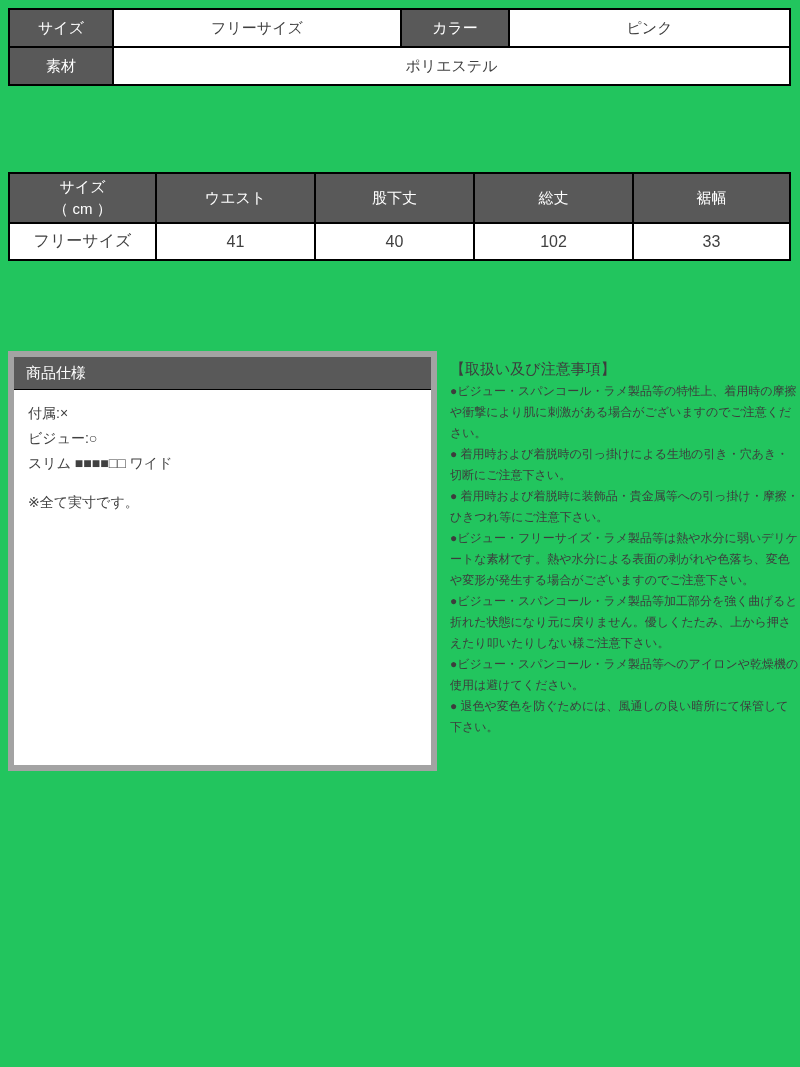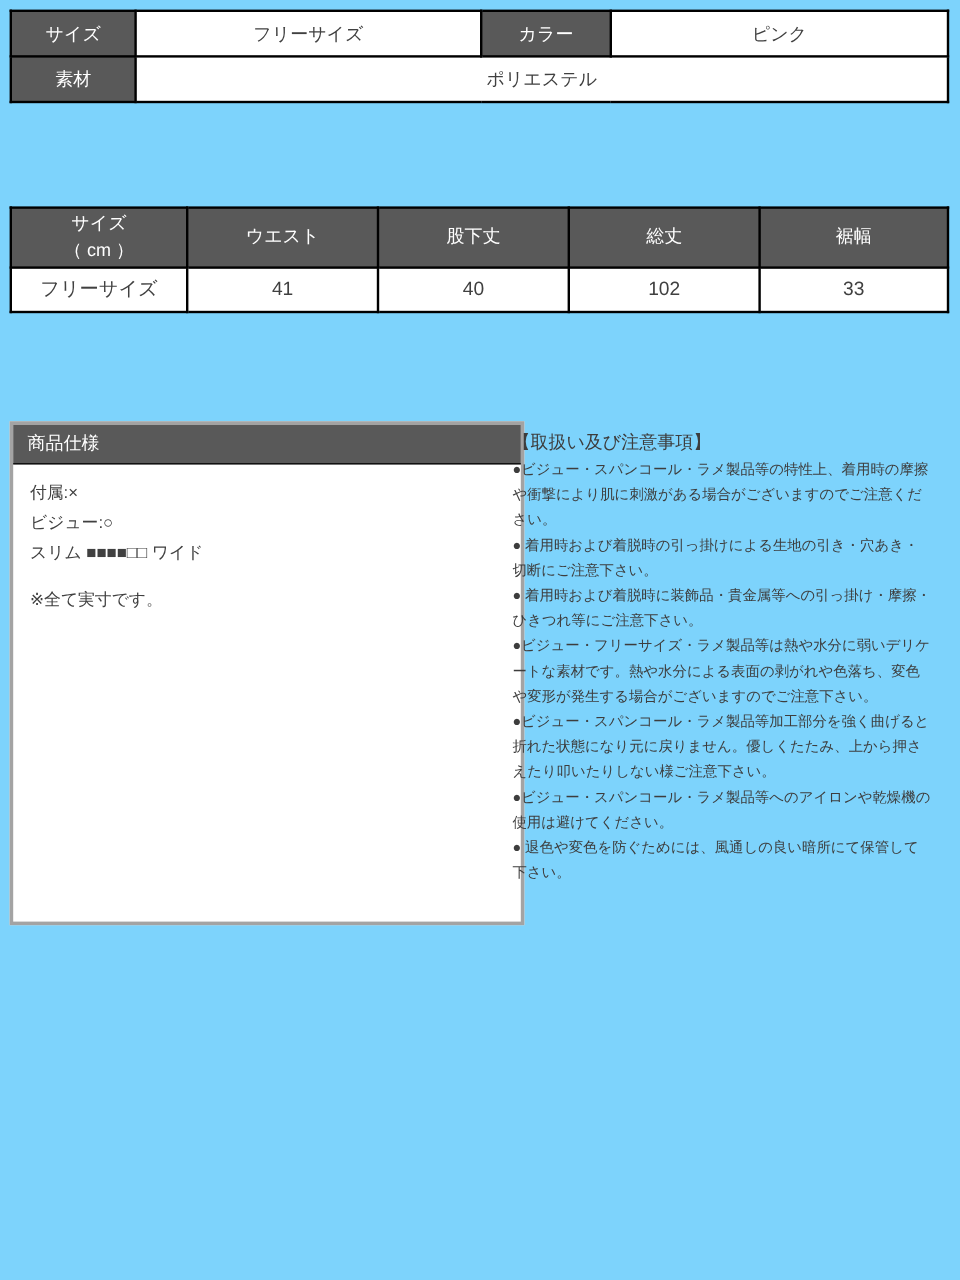--- a/index.html
+++ b/index.html
@@ -5,21 +5,21 @@
   * { margin: 0; padding: 0; box-sizing: border-box; }
   html, body { background: #ffffff; }
   body {
     font-family: "Liberation Sans", "DejaVu Sans", sans-serif;
     -webkit-font-smoothing: antialiased;
   }
   .page {
     position: relative;
     width: 800px;
     height: 1067px;
-    background: #7dd3fc;
+    background: #22c55e;
     overflow: hidden;
   }
 
   table { border-collapse: collapse; table-layout: fixed; }
 
   
   .info-table {
     position: absolute;
     left: 8px; top: 8px;
     width: 783px;
@@ -60,21 +60,21 @@
     font-size: 16px;
     color: #404040;
     background: #ffffff;
   }
 
   
   .spec-box {
     position: absolute;
     left: 8px; top: 351px;
     width: 429px; height: 420px;
-    border: 3px solid #a3a3a3;
+    border: 6px solid #a3a3a3;
     background: #ffffff;
   }
   .spec-box-header {
     height: 33px;
     background: #595959;
     border-bottom: 1px solid #000000;
     color: #ffffff;
     font-size: 15px;
     line-height: 32px;
     padding-left: 12px;
@@ -83,21 +83,21 @@
     padding: 11px 14px;
     font-size: 14px;
     color: #404040;
     line-height: 25px;
   }
   .spec-note { margin-top: 14px; }
 
   
   .notes {
     position: absolute;
-    left: 427px; top: 358px;
+    left: 450px; top: 358px;
     width: 350px;
     color: #3d3d3d;
   }
   .notes-title {
     font-size: 15px;
     line-height: 21px;
     margin-bottom: 2px;
   }
   .notes p {
     font-size: 12px;

